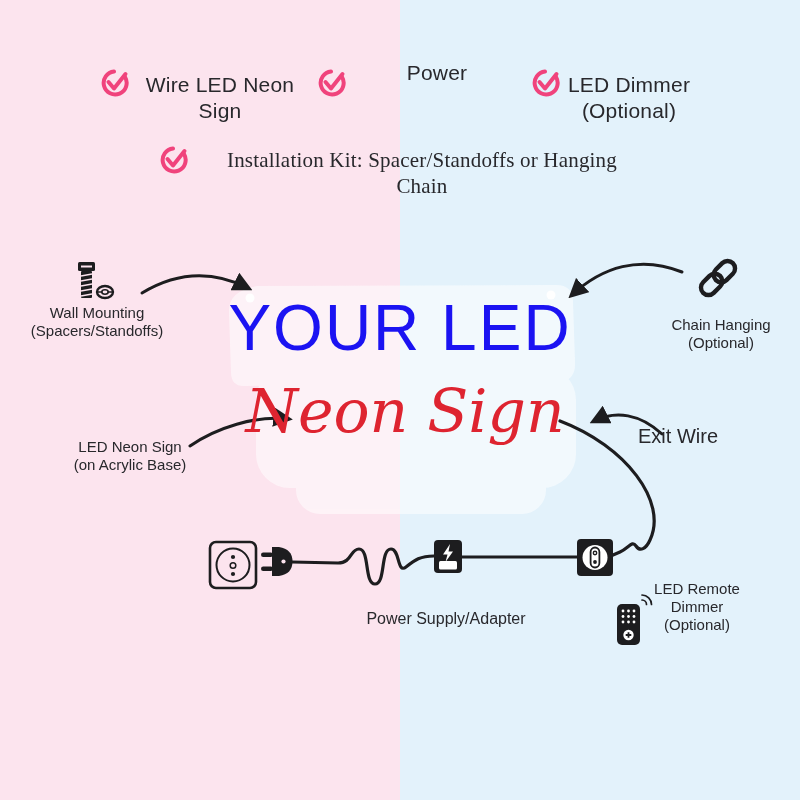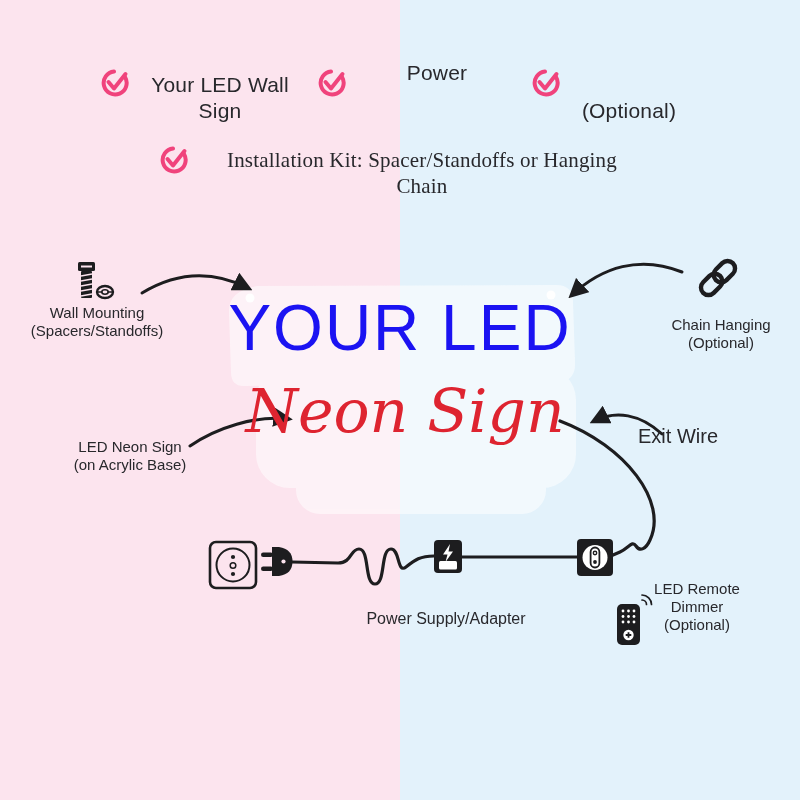--- a/index.html
+++ b/index.html
@@ -154,38 +154,38 @@
       <path class="ln" stroke-width="1.7" d="M 642 600 a 4.5 4.5 0 0 1 4.5 4.5"></path>
       <path class="ln" stroke-width="1.7" d="M 642 595 a 9.5 9.5 0 0 1 9.5 9.5"></path>
     </g>
   </svg>
 
   <svg class="chk-icon ci1" viewBox="0 0 30 30">
     <path class="check-stroke" stroke-width="4" d="M 26 9 A 11.5 11.5 0 1 1 15 3.5"></path>
     <path class="check-stroke" stroke-width="4" d="M 9.5 14 L 15 20.5 L 26.5 6"></path>
   </svg>
   <div class="txt chk-text ct1">
-    <span>Your LED Wall</span><br>
+    <span>Wire LED Neon</span><br>
     <span>Sign</span>
   </div>
 
   <svg class="chk-icon ci2" viewBox="0 0 30 30">
     <path class="check-stroke" stroke-width="4" d="M 26 9 A 11.5 11.5 0 1 1 15 3.5"></path>
     <path class="check-stroke" stroke-width="4" d="M 9.5 14 L 15 20.5 L 26.5 6"></path>
   </svg>
   <div class="txt chk-text ct2">
     <span>Power</span><br>
   </div>
 
   <svg class="chk-icon ci3" viewBox="0 0 30 30">
     <path class="check-stroke" stroke-width="4" d="M 26 9 A 11.5 11.5 0 1 1 15 3.5"></path>
     <path class="check-stroke" stroke-width="4" d="M 9.5 14 L 15 20.5 L 26.5 6"></path>
   </svg>
   <div class="txt chk-text ct3">
-    <br>
+    <span>LED Dimmer</span><br>
     <span>(Optional)</span>
   </div>
 
   <svg class="chk-icon ci4" viewBox="0 0 30 30">
     <path class="check-stroke" stroke-width="4" d="M 26 9 A 11.5 11.5 0 1 1 15 3.5"></path>
     <path class="check-stroke" stroke-width="4" d="M 9.5 14 L 15 20.5 L 26.5 6"></path>
   </svg>
   <div class="txt chk-text ct4">
     <span>Installation Kit: Spacer/Standoffs or Hanging</span><br>
     <span>Chain</span>

